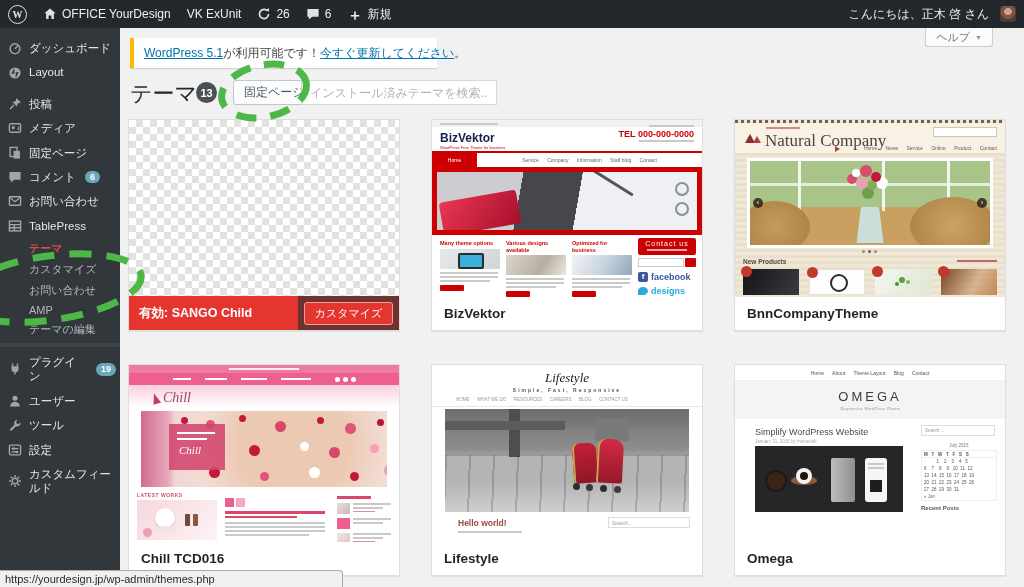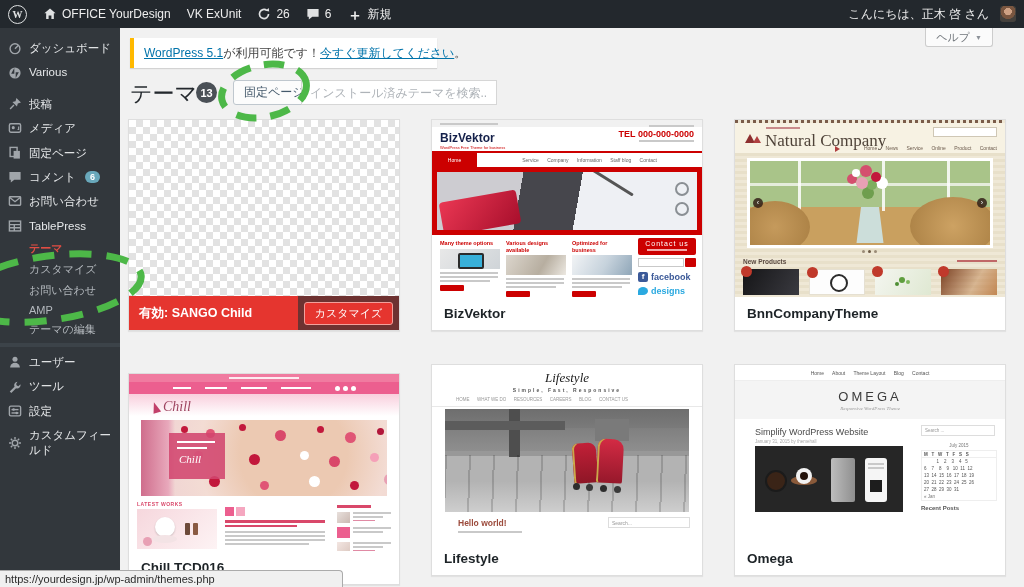--- a/index.html
+++ b/index.html
@@ -141,21 +141,21 @@
     <span>ダッシュボード</span>
   </div>
   <div class="menu-item">
     <span class="micon">
         <svg viewBox="0 0 20 20">
           <circle cx="10" cy="10" r="8" class="ic"></circle>
           <path d="M9 3 v8 h-4.5 z" fill="#32373c"></path>
           <path d="M11 17 v-8 h4.5 z" fill="#32373c"></path>
         </svg>
       </span>
-    <span>Various</span>
+    <span>Layout</span>
   </div>
   <div style="height:7px"></div>
   <div class="menu-item">
     <span class="micon">
         <svg viewBox="0 0 20 20">
           <path d="M12 1.5 l6.5 6.5 -4.5 1.2 -1.2 4.5 -6.5 -6.5 4.5 -1.2 z" class="ic"></path>
           <path d="M8.5 11.5 L3 17" class="ic-s"></path>
         </svg>
       </span>
     <span>投稿</span>
@@ -205,20 +205,31 @@
         </svg>
       </span>
     <span>TablePress</span>
   </div>
   <div class="submenu-item current">テーマ</div>
   <div class="submenu-item">カスタマイズ</div>
   <div class="submenu-item">お問い合わせ</div>
   <div class="submenu-item">AMP</div>
   <div class="submenu-item">テーマの編集</div>
   <div class="menu-sep"></div>
+  <div class="menu-item">
+    <span class="micon">
+        <svg viewBox="0 0 20 20">
+          <path d="M6.5 2 v4 M13.5 2 v4" class="ic-s"></path>
+          <path d="M5 6 h10 v3.5 a5 5 0 0 1 -10 0 z" class="ic"></path>
+          <path d="M10 14 v4" class="ic-s"></path>
+        </svg>
+      </span>
+    <span>プラグイン</span>
+    <span class="badge">19</span>
+  </div>
   <div class="menu-item">
     <span class="micon">
         <svg viewBox="0 0 20 20">
           <circle cx="10" cy="6" r="3.6" class="ic"></circle>
           <path d="M3 18 a7 7 0 0 1 14 0 z" class="ic"></path>
         </svg>
       </span>
     <span>ユーザー</span>
   </div>
   <div class="menu-item">
@@ -391,21 +402,21 @@
       <div class="abs" style="left:24px;top:8px;width:6px;height:6px;border-radius:50%;background:#5f9e3e;box-shadow:6px 2px 0 -1px #7fb75e,-5px 4px 0 -1px #4e8e34;"></div>
       <div class="abs" style="left:-3px;top:-3px;width:11px;height:11px;border-radius:50%;background:#c0392b;"></div>
     </div>
     <div class="abs" style="left:206px;top:149px;width:56px;height:26px;background:linear-gradient(120deg,#7c4326,#c2875384 60%,#c28753);">
       <div class="abs" style="left:-3px;top:-3px;width:11px;height:11px;border-radius:50%;background:#c0392b;"></div>
     </div>
   </div>
   <div class="cname">BnnCompanyTheme</div>
 </div>
 
-<div class="card" style="left:128px;top:373px;">
+<div class="card" style="left:128px;top:364px;">
   <div class="shot" style="background:#fff;">
     <div class="abs" style="left:0;top:0;right:0;height:8px;background:#f07ba0;">
         <div class="tl" style="left:50%;top:3px;width:70px;height:1.5px;margin-left:-35px;background:#fff;opacity:.85;"></div>
       </div>
     <div class="abs" style="left:0;top:8px;right:0;height:12px;background:#ec5f8f;display:flex;align-items:center;justify-content:center;gap:14px;">
       <div class="tl" style="position:static;width:18px;height:2px;background:#fff;"></div>
       <div class="tl" style="position:static;width:22px;height:2px;background:#fff;"></div>
       <div class="tl" style="position:static;width:26px;height:2px;background:#fff;"></div>
       <div class="tl" style="position:static;width:30px;height:2px;background:#fff;"></div>
       <div style="display:flex;gap:3px;margin-left:10px;">

